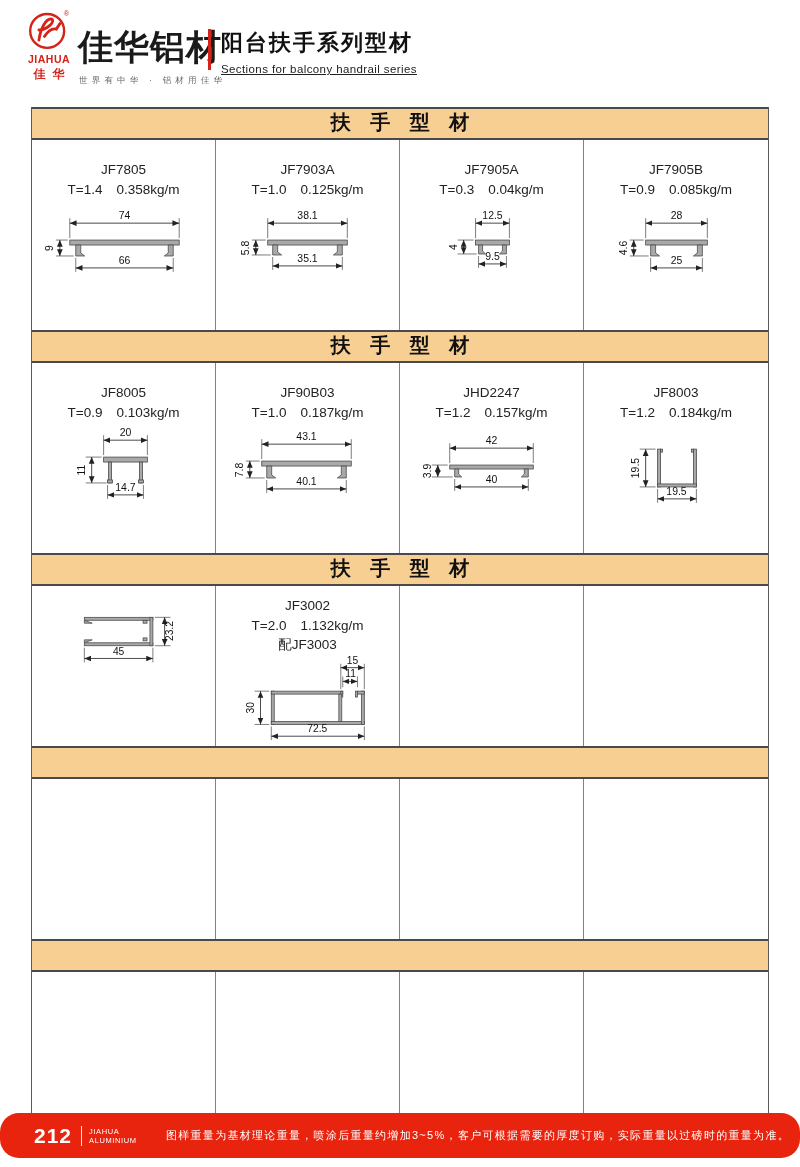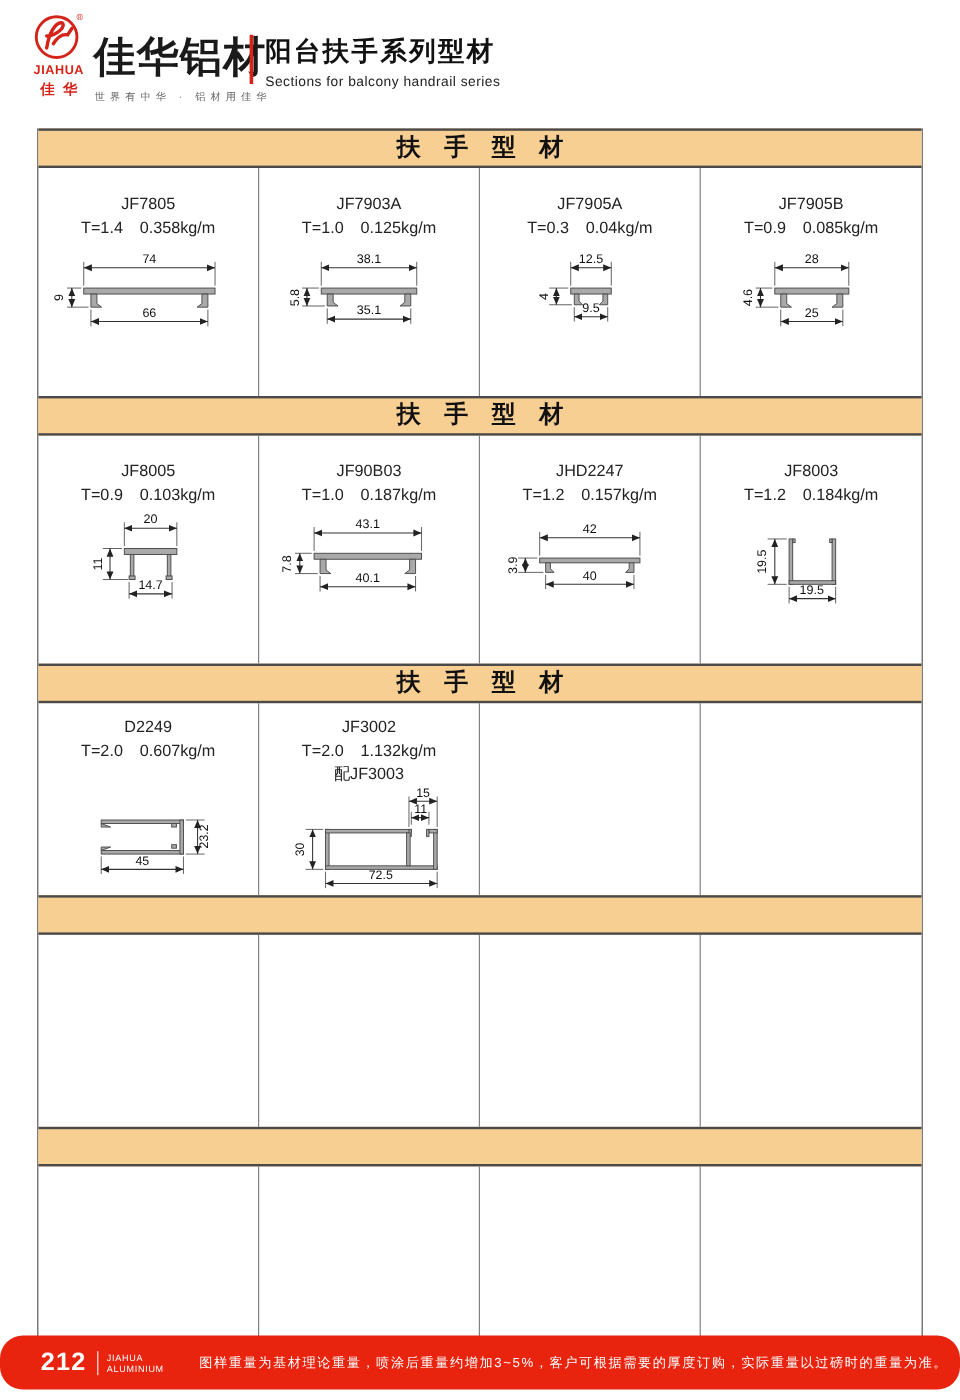--- a/index.html
+++ b/index.html
@@ -15,21 +15,21 @@
   .logo-block { position: absolute; left: 18px; top: 8px; width: 62px; text-align: center; }
   .emblem { width: 44px; height: 44px; display: block; margin: 0 auto; }
   .logo-en { color: #d42318; font-weight: bold; font-size: 10.5px; letter-spacing: 0.5px; margin-top: 1px; }
   .logo-cn { color: #d42318; font-weight: bold; font-size: 12px; letter-spacing: 7px; text-indent: 7px; margin-top: 1px; }
   .company { position: absolute; left: 78px; top: 24px; }
   .company-name { font-size: 35px; font-weight: 900; color: #1a1a1a; letter-spacing: 1px; }
   .slogan { font-size: 8.5px; color: #666; letter-spacing: 4.2px; margin-top: 4px; margin-left: 1px; }
   .hdiv { position: absolute; left: 208px; top: 29px; width: 3px; height: 41px; background: #d42318; }
   .series { position: absolute; left: 221px; top: 28px; }
   .series-cn { font-size: 22px; font-weight: bold; color: #111; letter-spacing: 2px; }
-  .series-en { font-size: 11.5px; color: #222; letter-spacing: 0.4px; margin-top: 5px; }
+  .series-en { font-size: 11.5px; color: #222; letter-spacing: 0.4px; margin-top: 5px; text-decoration: underline; }
   
   .table-wrap {
     position: absolute; left: 31px; top: 107px; width: 738px;
     border-left: 1px solid #5a5a5a; border-right: 1px solid #5a5a5a;
   }
   .bar {
     height: 33px; background: #f8cf93;
     border-top: 2px solid #4a4a4a; border-bottom: 2px solid #4a4a4a;
     display: flex; justify-content: center;
     font-size: 20px; font-weight: bold; color: #111;
@@ -302,24 +302,20 @@
       </svg>
     </div>
   </div>
 
   <div class="bar">
     <span>扶 手 型 材</span>
   </div>
   <div class="row row-c">
 
     <div class="cell">
-      <div class="cell-head">
-        <div class="code">D2249</div>
-        <div class="spec"><span>T=2.0</span><span class="sp"></span><span>0.607kg/m</span></div>
-      </div>
       <svg class="dwg" width="184" height="94" viewBox="0 0 185 96">
         <rect class="pf" x="52" y="32" width="70" height="3"></rect>
         <rect class="pf" x="52" y="58" width="70" height="3"></rect>
         <rect class="pf" x="119" y="32" width="3" height="29"></rect>
         <path class="pf" d="M52,35 l8,3 h-8 z"></path>
           <path class="pf" d="M52,58 l8,-3 h-8 z"></path>
         <rect class="pf" x="112" y="35" width="4" height="3"></rect>
           <rect class="pf" x="112" y="53" width="4" height="3"></rect>
         <line class="xl" x1="124" y1="32" x2="140" y2="32"></line>
           <line class="xl" x1="124" y1="61" x2="140" y2="61"></line>

